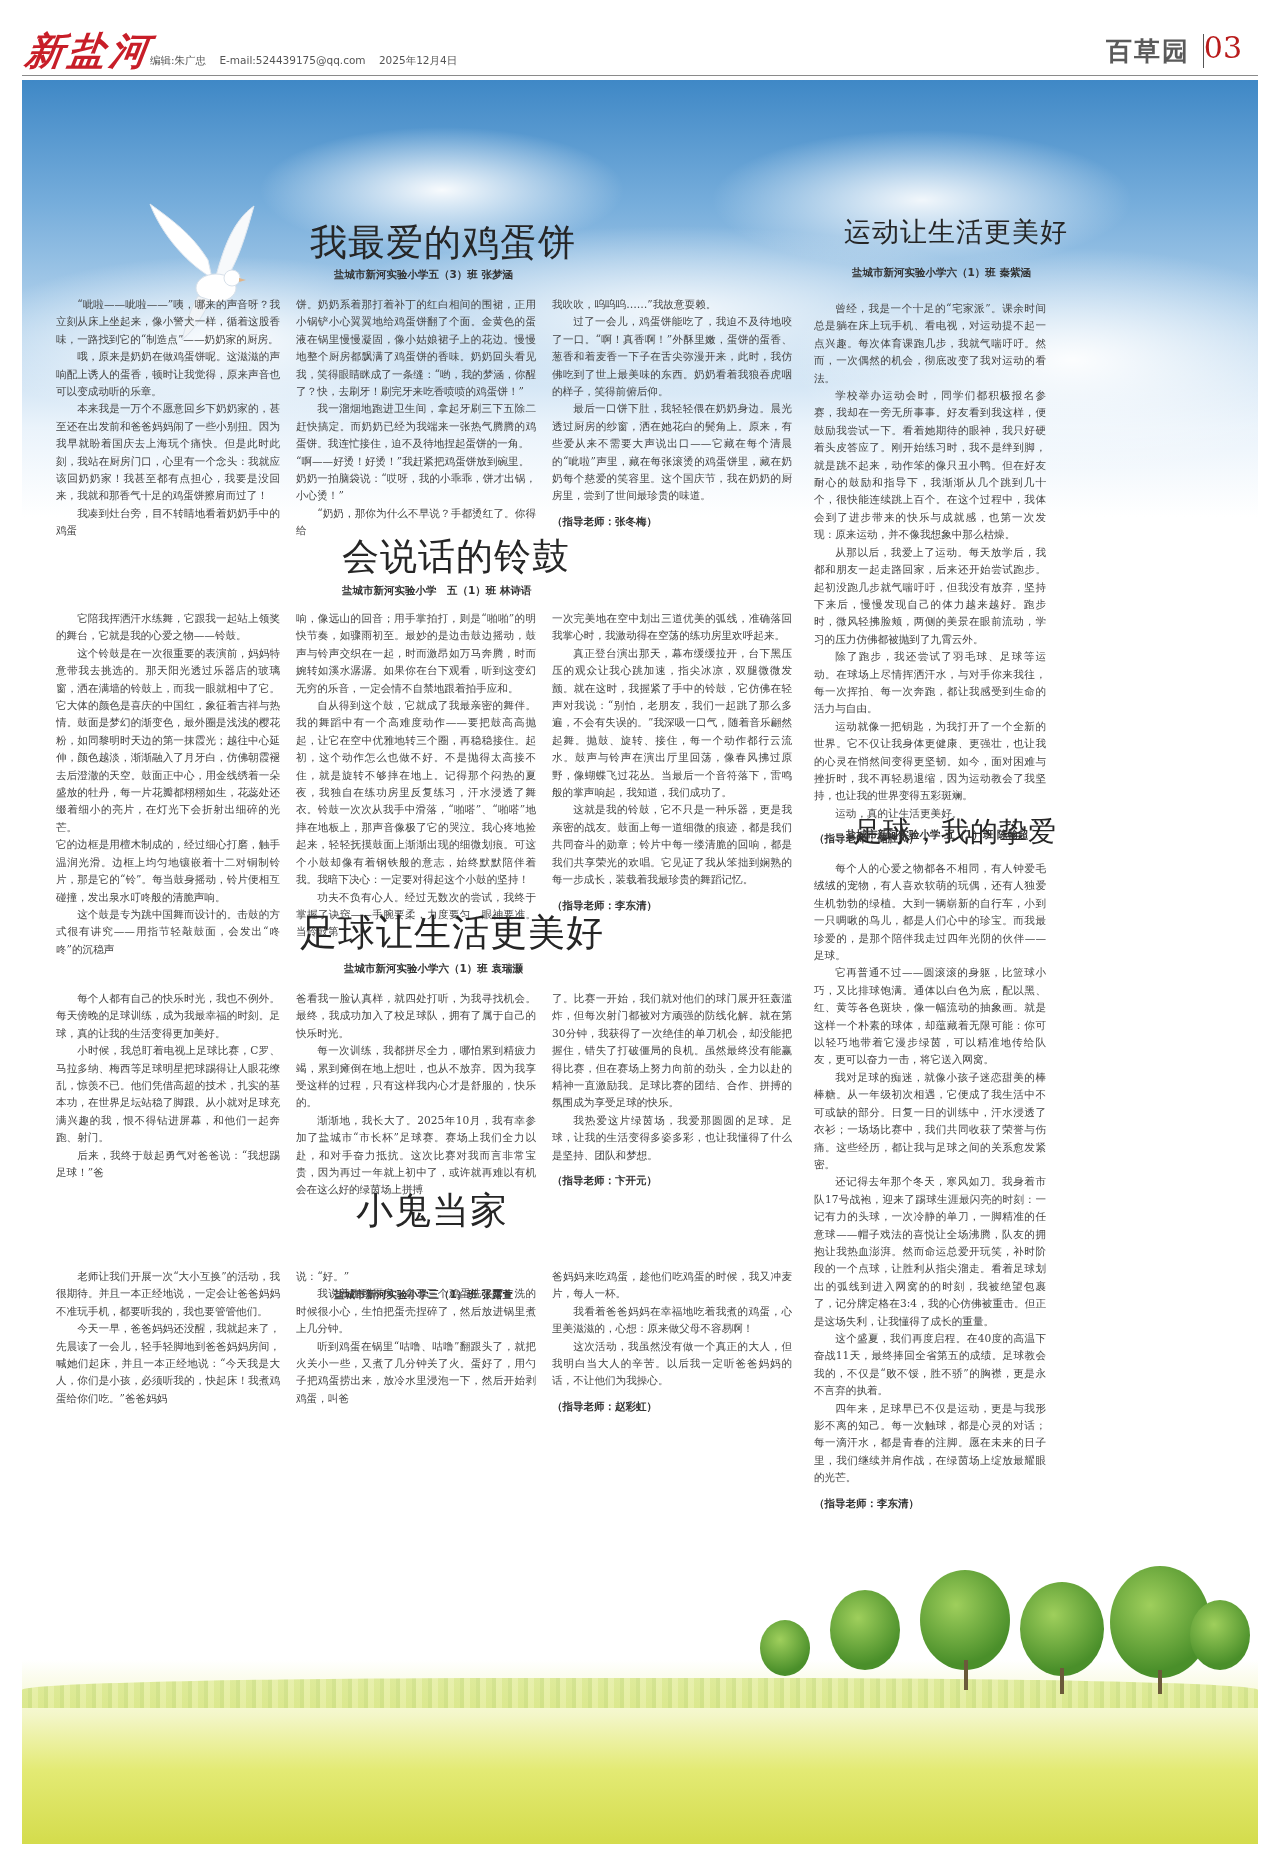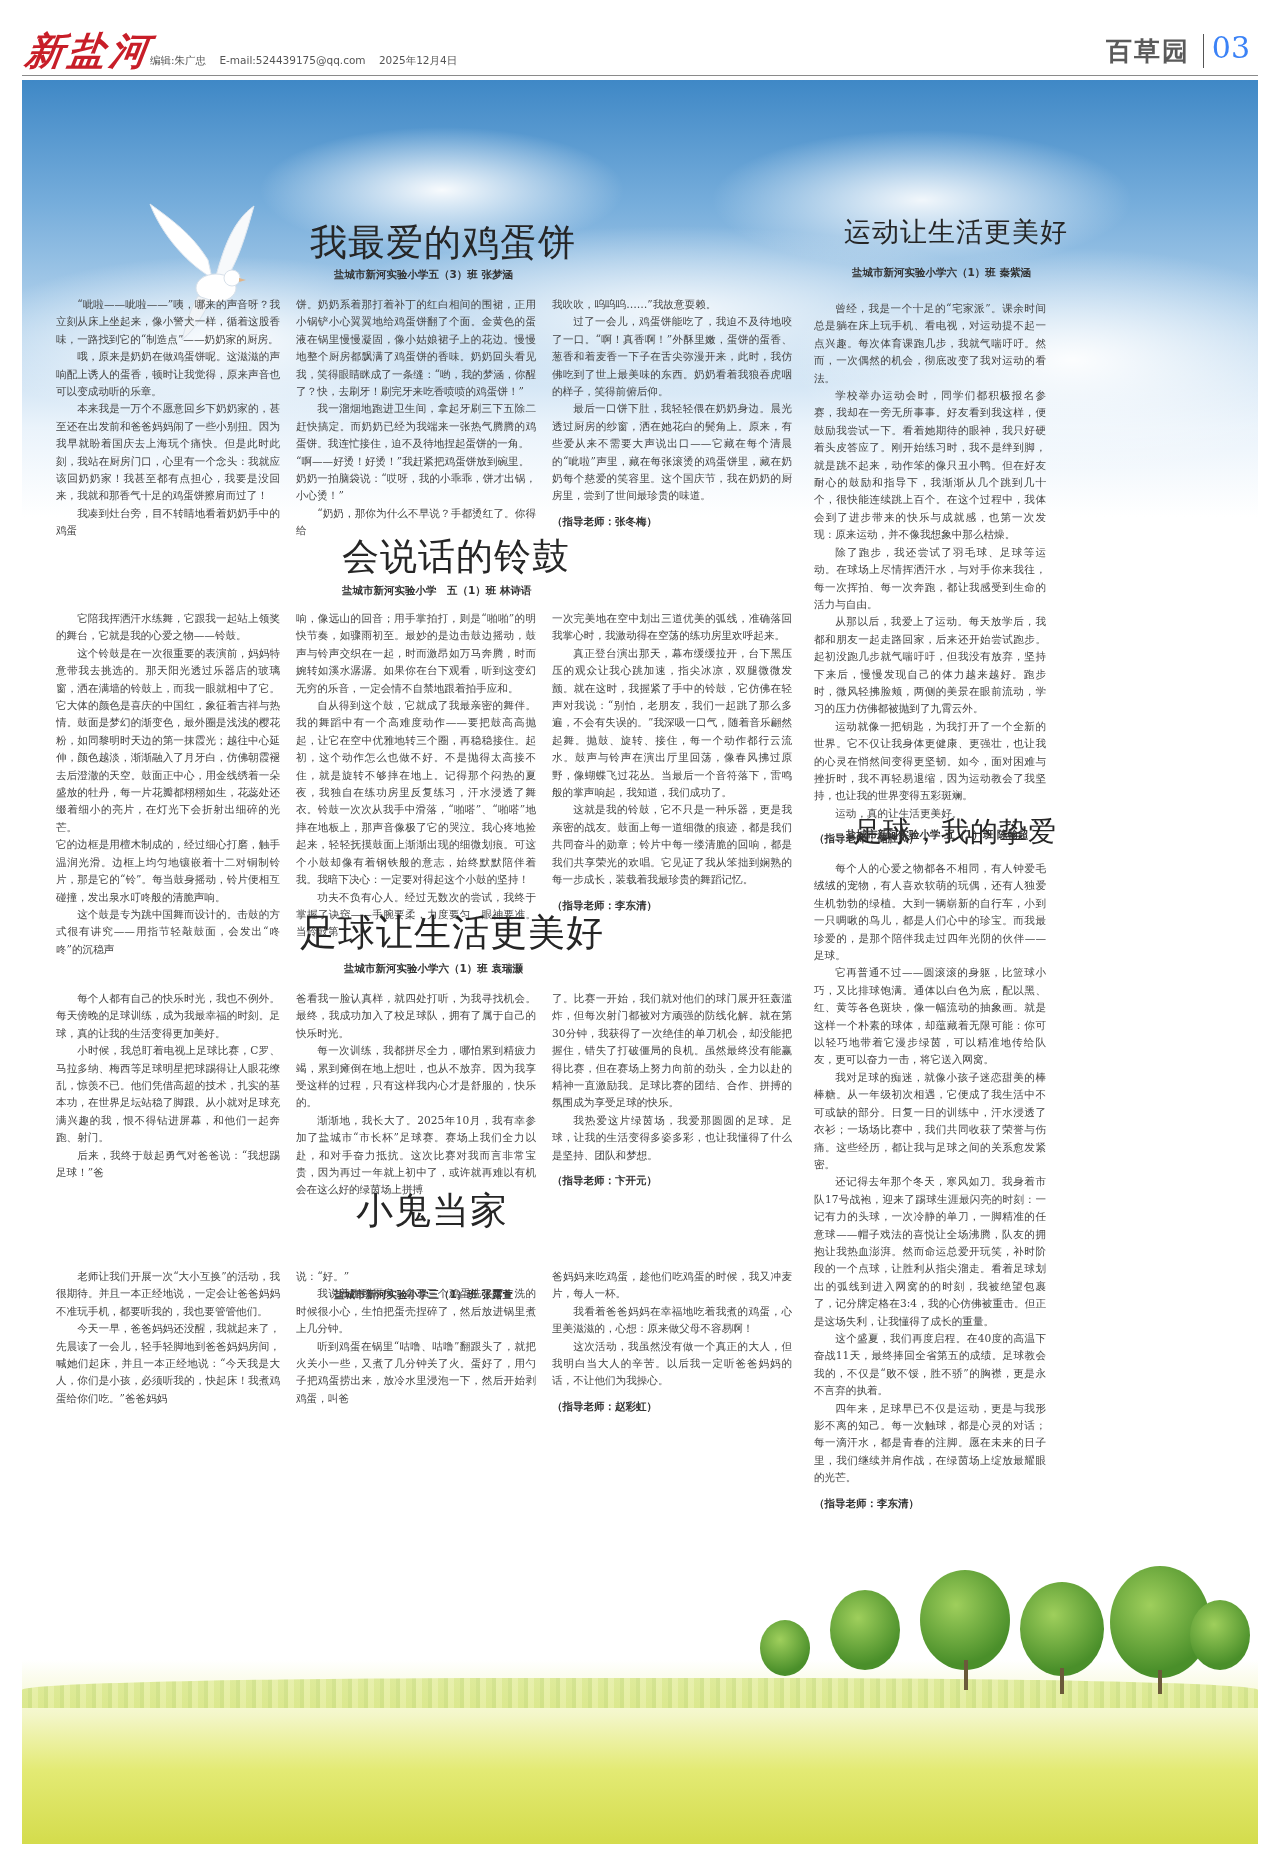--- a/index.html
+++ b/index.html
@@ -6,21 +6,21 @@
   html, body { width: 1280px; height: 1858px; background: #ffffff; overflow: hidden; }
   body { position: relative; font-family: "DejaVu Serif", "Liberation Serif", serif; color: #3a3a3a; }
 
   
   .masthead { position: absolute; left: 22px; top: 0; width: 1236px; height: 76px; border-bottom: 1px solid #8a8a8a; }
   .logo { position: absolute; left: 4px; top: 26px; font-family: "DejaVu Serif", serif; font-size: 38px; font-weight: bold; font-style: italic; color: #c81e28; letter-spacing: 4px; transform: skewX(-8deg); }
   .editor-line { position: absolute; left: 128px; top: 54px; font-family: "DejaVu Sans", sans-serif; font-size: 10.5px; color: #555; white-space: nowrap; }
   .editor-line span { margin-right: 10px; }
   .section-name { position: absolute; right: 68px; top: 34px; font-family: "DejaVu Serif", serif; font-size: 26px; font-weight: bold; color: #5a5a5a; letter-spacing: 2px; }
   .section-divider { position: absolute; right: 54px; top: 34px; width: 1px; height: 34px; background: #555; }
-  .page-number { position: absolute; right: 8px; top: 30px; font-family: "DejaVu Serif", serif; font-size: 30px; color: #3b82f6; }
+  .page-number { position: absolute; right: 16px; top: 30px; font-family: "DejaVu Serif", serif; font-size: 30px; color: #b91c1c; }
 
   
   .sky { position: absolute; left: 22px; top: 80px; width: 1236px; height: 560px;
     background:
       radial-gradient(ellipse 260px 90px at 420px 110px, rgba(255,255,255,0.95), rgba(255,255,255,0) 70%),
       radial-gradient(ellipse 360px 120px at 200px 260px, rgba(255,255,255,0.95), rgba(255,255,255,0) 70%),
       radial-gradient(ellipse 300px 100px at 900px 120px, rgba(255,255,255,0.9), rgba(255,255,255,0) 70%),
       radial-gradient(ellipse 400px 160px at 1050px 280px, rgba(255,255,255,0.95), rgba(255,255,255,0) 70%),
       radial-gradient(ellipse 500px 120px at 650px 230px, rgba(255,255,255,0.85), rgba(255,255,255,0) 70%),
       linear-gradient(180deg, #3f88c6 0%, #76addb 22%, #b9d6ee 45%, #eaf3fb 62%, #ffffff 78%);
@@ -104,22 +104,22 @@
   <p>过了一会儿，鸡蛋饼能吃了，我迫不及待地咬了一口。“啊！真香啊！”外酥里嫩，蛋饼的蛋香、葱香和着麦香一下子在舌尖弥漫开来，此时，我仿佛吃到了世上最美味的东西。奶奶看着我狼吞虎咽的样子，笑得前俯后仰。</p>
   <p>最后一口饼下肚，我轻轻偎在奶奶身边。晨光透过厨房的纱窗，洒在她花白的鬓角上。原来，有些爱从来不需要大声说出口——它藏在每个清晨的“呲啦”声里，藏在每张滚烫的鸡蛋饼里，藏在奶奶每个慈爱的笑容里。这个国庆节，我在奶奶的厨房里，尝到了世间最珍贵的味道。</p>
   <p class="teacher">（指导老师：张冬梅）</p>
 </div>
 
 <div class="article-title" style="left:844px;top:214px;font-size:27px;">运动让生活更美好</div>
 <div class="byline" style="left:852px;top:266px;">盐城市新河实验小学六（1）班 秦紫涵</div>
 <div class="col" style="left:814px;top:300px;width:232px;">
   <p>曾经，我是一个十足的“宅家派”。课余时间总是躺在床上玩手机、看电视，对运动提不起一点兴趣。每次体育课跑几步，我就气喘吁吁。然而，一次偶然的机会，彻底改变了我对运动的看法。</p>
   <p>学校举办运动会时，同学们都积极报名参赛，我却在一旁无所事事。好友看到我这样，便鼓励我尝试一下。看着她期待的眼神，我只好硬着头皮答应了。刚开始练习时，我不是绊到脚，就是跳不起来，动作笨的像只丑小鸭。但在好友耐心的鼓励和指导下，我渐渐从几个跳到几十个，很快能连续跳上百个。在这个过程中，我体会到了进步带来的快乐与成就感，也第一次发现：原来运动，并不像我想象中那么枯燥。</p>
+  <p>从那以后，我爱上了运动。每天放学后，我都和朋友一起走路回家，后来还开始尝试跑步。起初没跑几步就气喘吁吁，但我没有放弃，坚持下来后，慢慢发现自己的体力越来越好。跑步时，微风轻拂脸颊，两侧的美景在眼前流动，学习的压力仿佛都被抛到了九霄云外。</p>
   <p>除了跑步，我还尝试了羽毛球、足球等运动。在球场上尽情挥洒汗水，与对手你来我往，每一次挥拍、每一次奔跑，都让我感受到生命的活力与自由。</p>
-  <p>从那以后，我爱上了运动。每天放学后，我都和朋友一起走路回家，后来还开始尝试跑步。起初没跑几步就气喘吁吁，但我没有放弃，坚持下来后，慢慢发现自己的体力越来越好。跑步时，微风轻拂脸颊，两侧的美景在眼前流动，学习的压力仿佛都被抛到了九霄云外。</p>
   <p>运动就像一把钥匙，为我打开了一个全新的世界。它不仅让我身体更健康、更强壮，也让我的心灵在悄然间变得更坚韧。如今，面对困难与挫折时，我不再轻易退缩，因为运动教会了我坚持，也让我的世界变得五彩斑斓。</p>
   <p>运动，真的让生活更美好。</p>
   <p class="teacher">（指导老师：储胜凤）</p>
 </div>
 
 <div class="article-title" style="left:342px;top:532px;">会说话的铃鼓</div>
 <div class="byline" style="left:342px;top:584px;">盐城市新河实验小学　五（1）班 林诗语</div>
 <div class="col" style="left:56px;top:610px;width:224px;">
   <p>它陪我挥洒汗水练舞，它跟我一起站上领奖的舞台，它就是我的心爱之物——铃鼓。</p>
   <p>这个铃鼓是在一次很重要的表演前，妈妈特意带我去挑选的。那天阳光透过乐器店的玻璃窗，洒在满墙的铃鼓上，而我一眼就相中了它。它大体的颜色是喜庆的中国红，象征着吉祥与热情。鼓面是梦幻的渐变色，最外圈是浅浅的樱花粉，如同黎明时天边的第一抹霞光；越往中心延伸，颜色越淡，渐渐融入了月牙白，仿佛朝霞褪去后澄澈的天空。鼓面正中心，用金线绣着一朵盛放的牡丹，每一片花瓣都栩栩如生，花蕊处还缀着细小的亮片，在灯光下会折射出细碎的光芒。</p>

